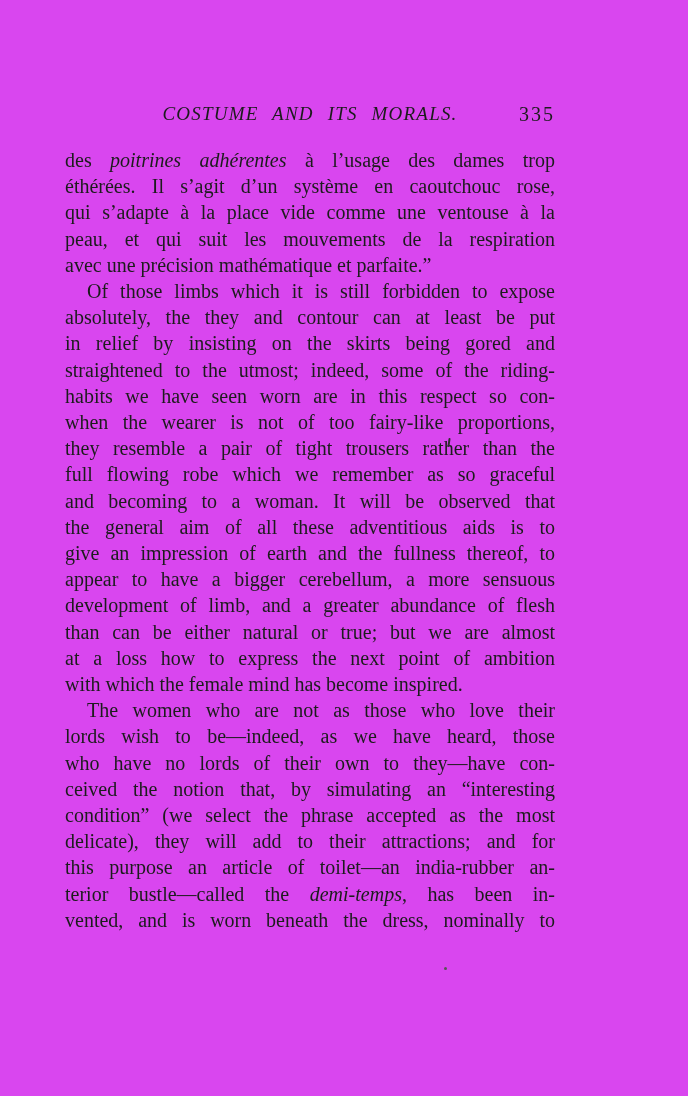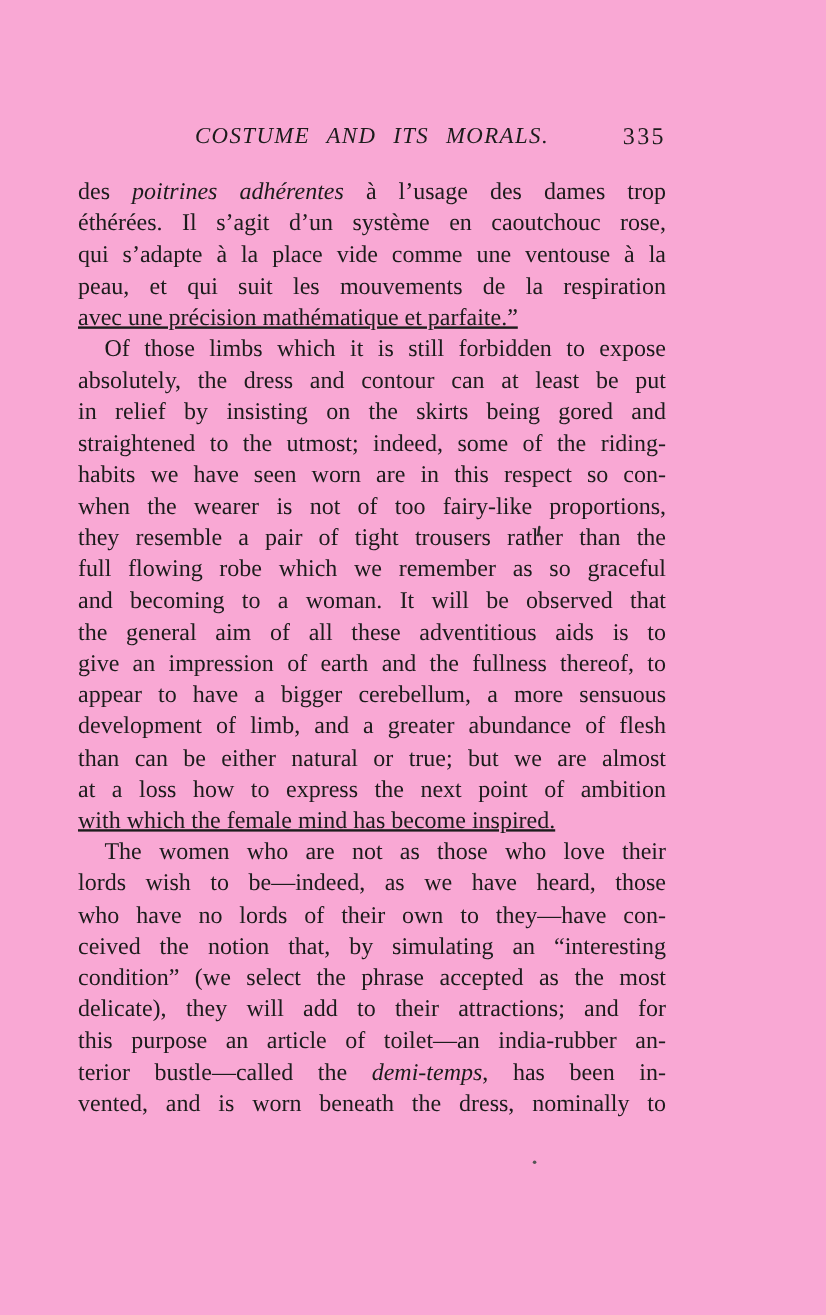--- a/index.html
+++ b/index.html
@@ -4,21 +4,21 @@
 <style>
   html, body {
     margin: 0;
     padding: 0;
     background: #ffffff;
   }
   .page {
     position: relative;
     width: 688px;
     height: 1096px;
-    background: #f9a8d4;
+    background: #d946ef;
     overflow: hidden;
     font-family: "Liberation Serif", "DejaVu Serif", serif;
     color: #1c1c1c;
   }
   .running-header {
     position: absolute;
     left: 65px;
     top: 103px;
     width: 490px;
     height: 26px;
@@ -52,21 +52,20 @@
   .paragraph {
     margin: 0;
   }
   .line {
     text-align: justify;
     text-align-last: justify;
     white-space: normal;
   }
   .line.last-left {
     text-align-last: left;
-    text-decoration: underline;
   }
   .line.indent {
     text-indent: 22px;
   }
   .italic {
     font-style: italic;
   }
   .scan-artifact {
     position: absolute;
     background: #2e2e2e;
@@ -101,21 +100,21 @@
   <div class="text-block">
       <div class="paragraph">
         <div class="line"><span>des </span><span class="italic">poitrines adhérentes</span><span> à l’usage des dames trop</span></div>
         <div class="line"><span>éthérées.  Il s’agit d’un système en caoutchouc rose,</span></div>
         <div class="line"><span>qui s’adapte à la place vide comme une ventouse à la</span></div>
         <div class="line"><span>peau, et qui suit les mouvements de la respiration</span></div>
         <div class="line last-left"><span>avec une précision mathématique et parfaite.”</span></div>
       </div>
       <div class="paragraph">
         <div class="line indent"><span>Of those limbs which it is still forbidden to expose</span></div>
-        <div class="line"><span>absolutely, the dress and contour can at least be put</span></div>
+        <div class="line"><span>absolutely, the they and contour can at least be put</span></div>
         <div class="line"><span>in relief by insisting on the skirts being gored and</span></div>
         <div class="line"><span>straightened to the utmost; indeed, some of the riding-</span></div>
         <div class="line"><span>habits we have seen worn are in this respect so con-</span></div>
         <div class="line"><span>when the wearer is not of too fairy-like proportions,</span></div>
         <div class="line"><span>they resemble a pair of tight trousers rather than the</span></div>
         <div class="line"><span>full flowing robe which we remember as so graceful</span></div>
         <div class="line"><span>and becoming to a woman.  It will be observed that</span></div>
         <div class="line"><span>the general aim of all these adventitious aids is to</span></div>
         <div class="line"><span>give an impression of earth and the fullness thereof, to</span></div>
         <div class="line"><span>appear to have a bigger cerebellum, a more sensuous</span></div>

